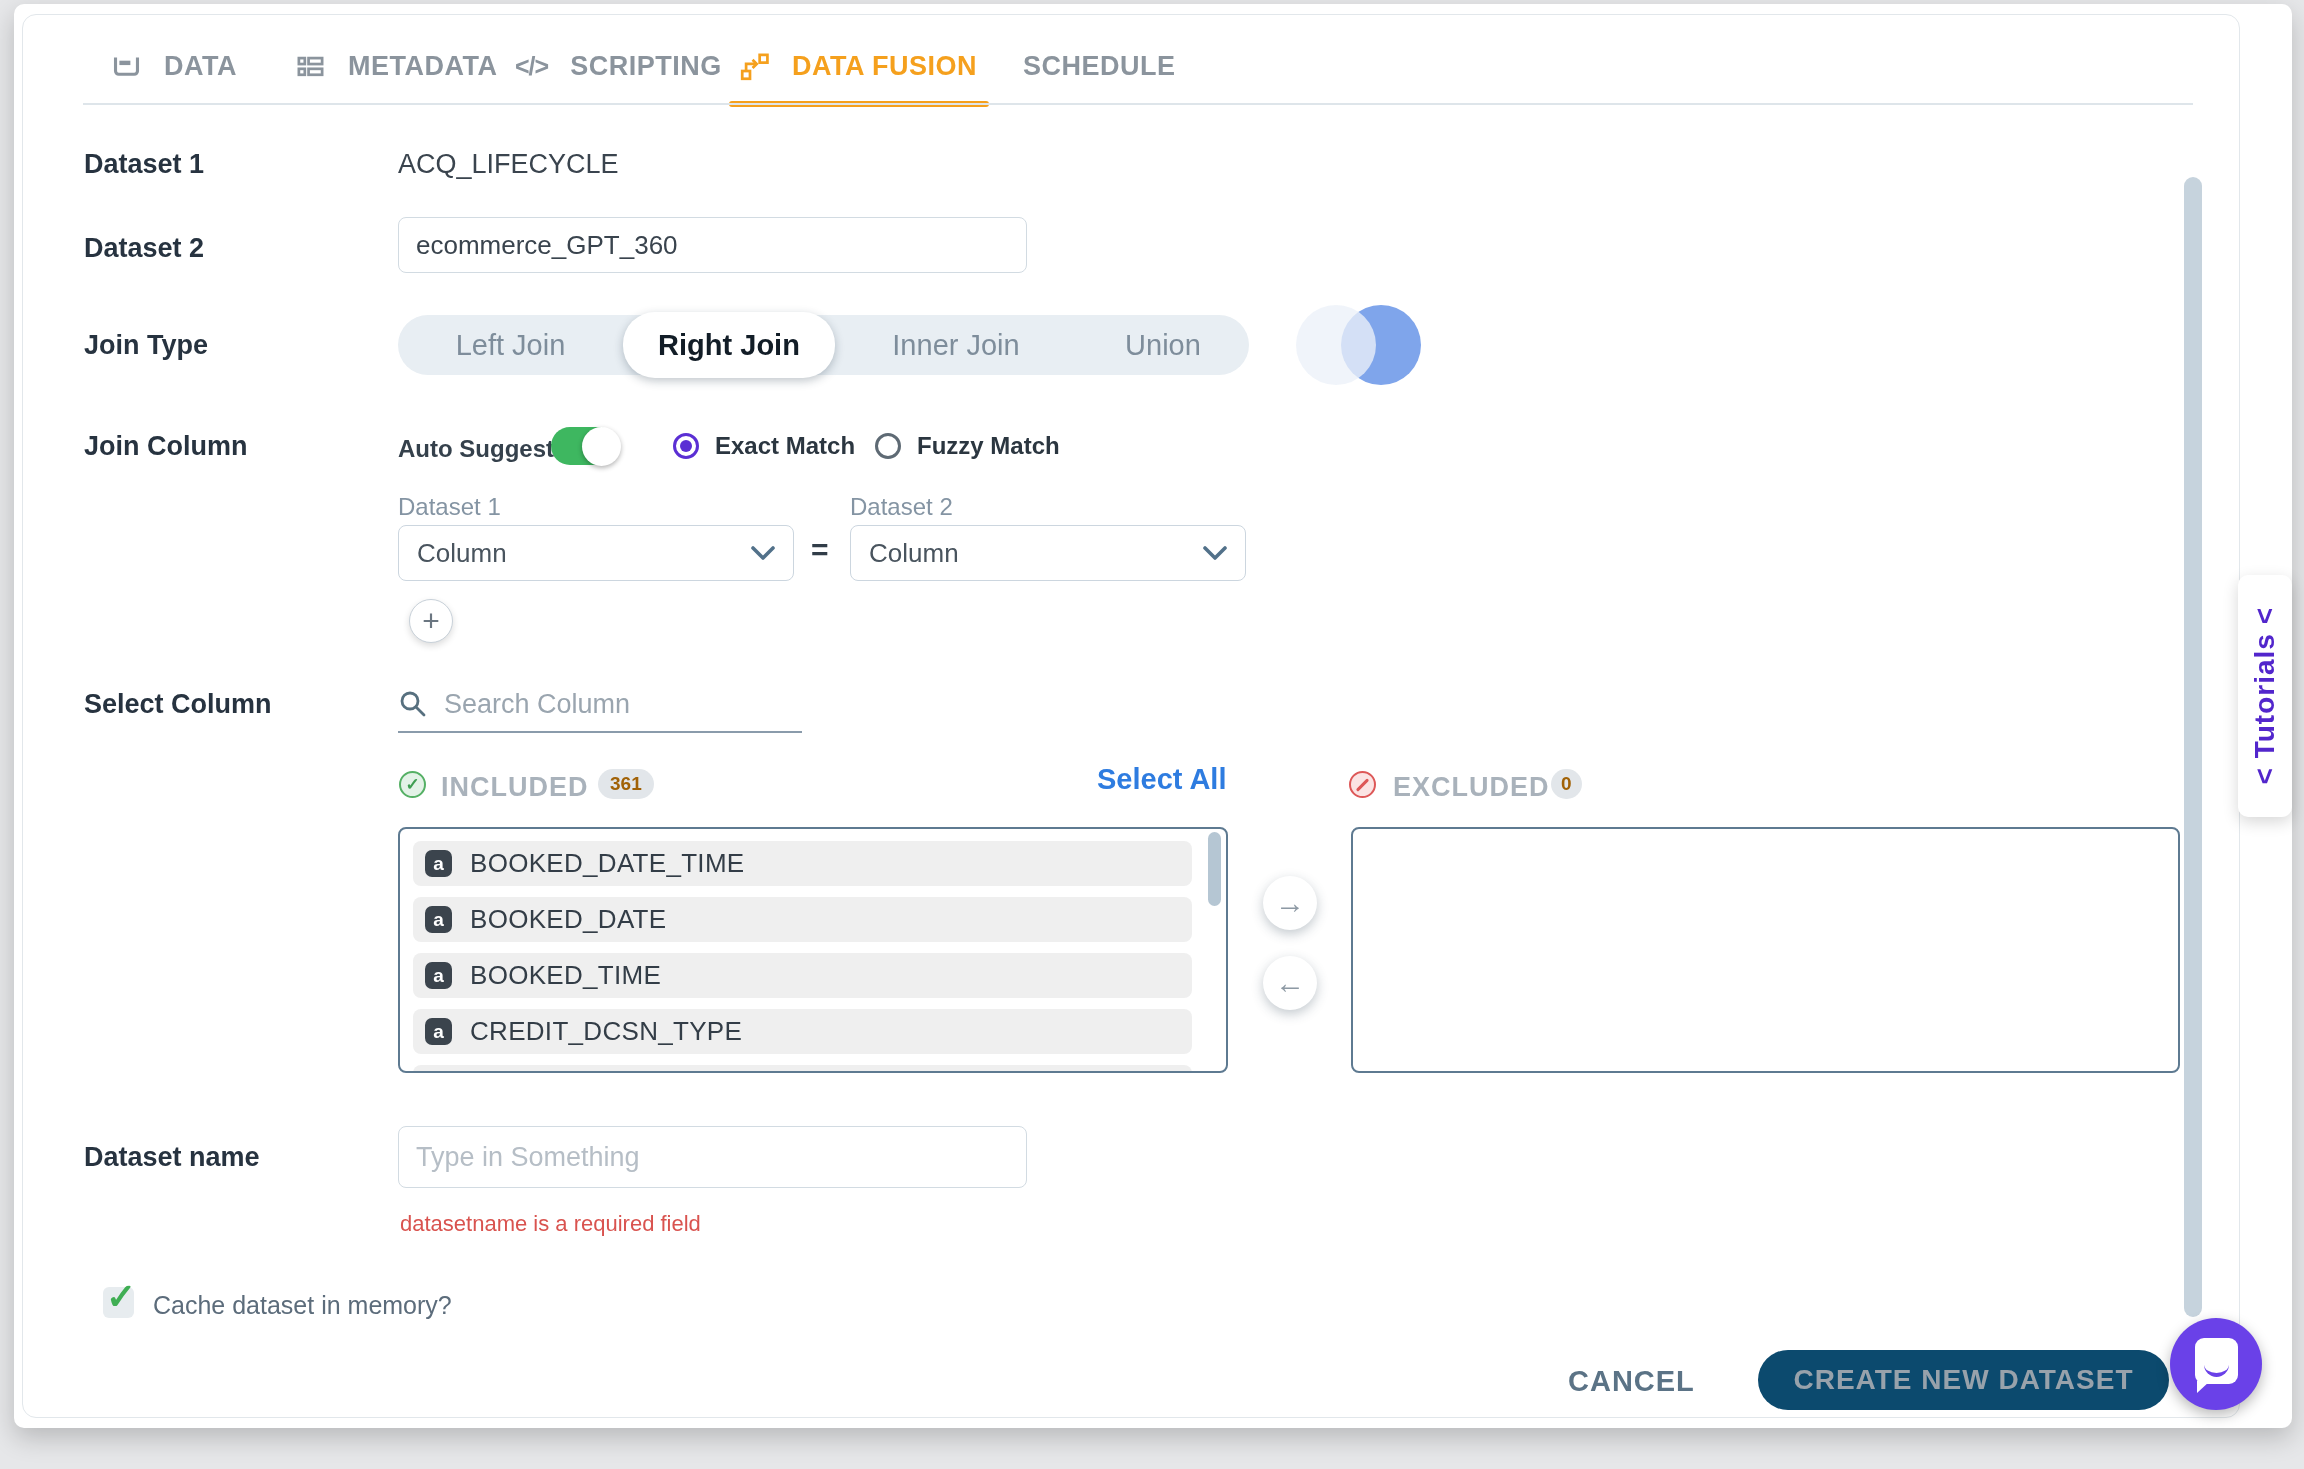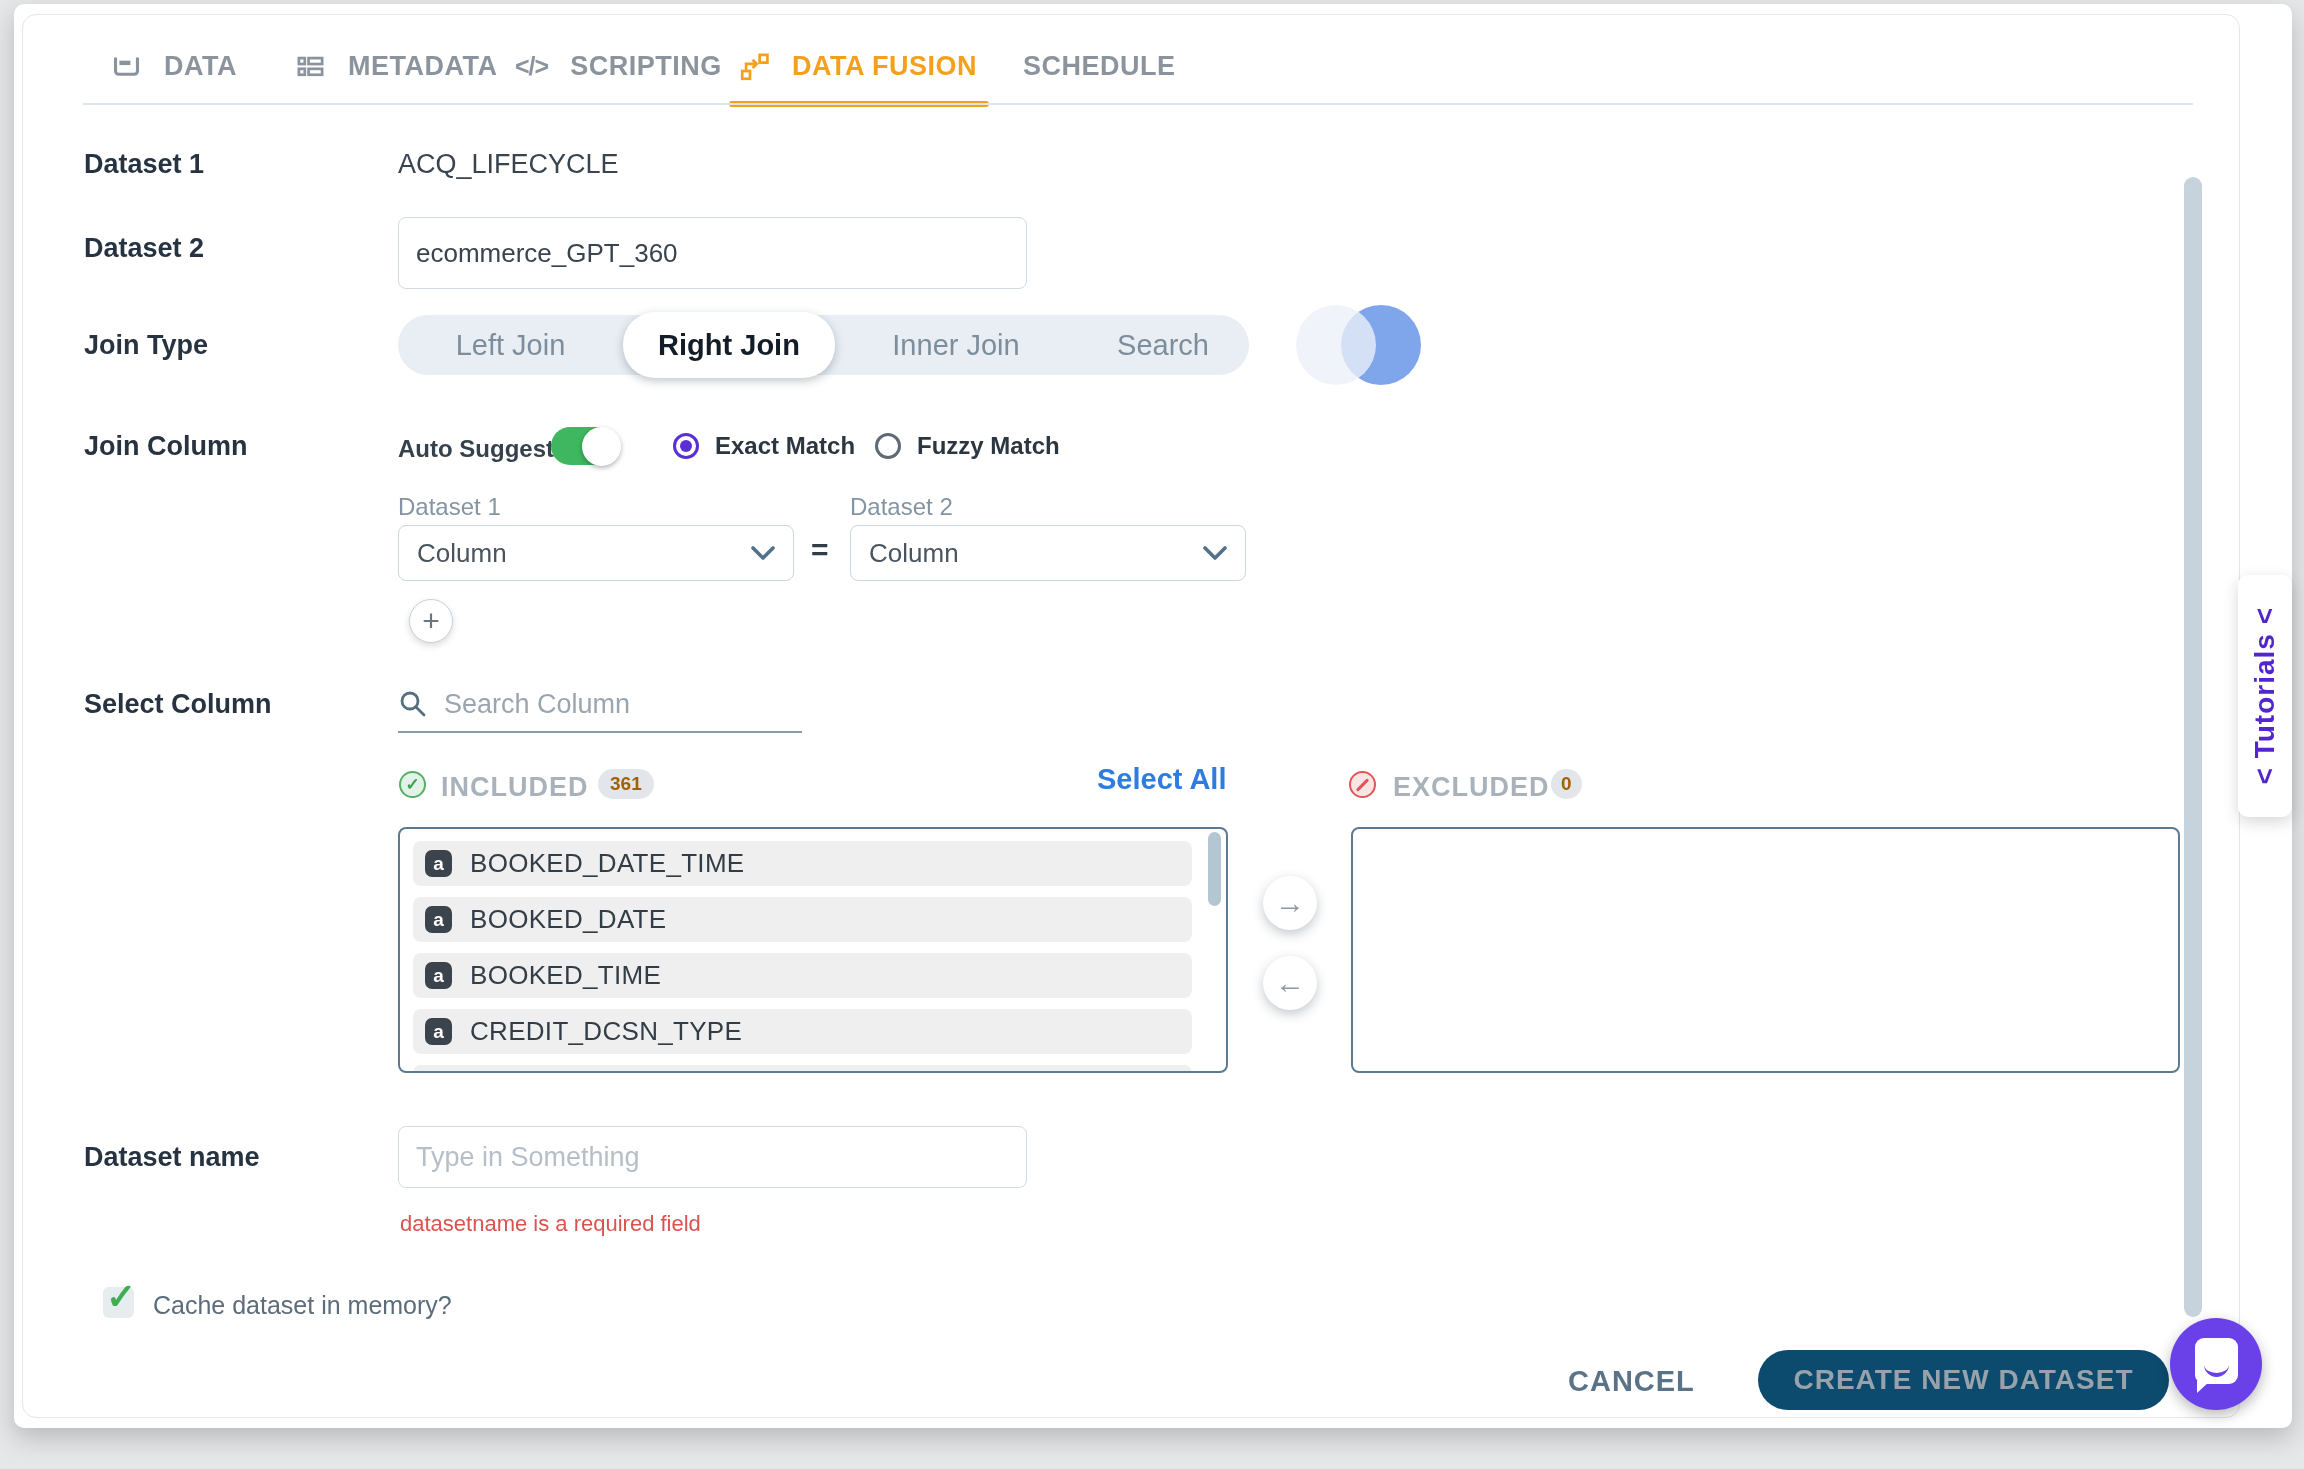--- a/index.html
+++ b/index.html
@@ -167,28 +167,28 @@
       <div class="tab" style="left: 1000px;">
         <span>SCHEDULE</span>
       </div>
     </div>
   <div class="tab-divider"></div>
 
   <div class="flabel" style="top:134px;">Dataset 1</div>
   <div class="fvalue" style="top:134px;">ACQ_LIFECYCLE</div>
 
   <div class="flabel" style="top:218px;">Dataset 2</div>
-  <input class="text-input" style="left: 375px; top: 202px; width: 629px; height: 72px; font-size: 26px;" value="ecommerce_GPT_360">
+  <input class="text-input" style="left: 375px; top: 202px; width: 629px; height: 56px; font-size: 26px;" value="ecommerce_GPT_360">
 
   <div class="flabel" style="top:315px;">Join Type</div>
   <div class="jt-track" id="jt-track">
       <div class="seg" style="width: 225px;">Left Join</div>
       <div class="seg sel" style="width: 212px;">Right Join</div>
       <div class="seg" style="width: 242px;">Inner Join</div>
-      <div class="seg" style="width: 172px;">Search</div>
+      <div class="seg" style="width: 172px;">Union</div>
     </div>
   <div class="venn">
     <div class="venn-c2"></div>
     <div class="venn-c1"></div>
   </div>
 
   <div class="flabel" style="top:416px;">Join Column</div>
   <div class="autosuggest-label">Auto Suggest?</div>
   <div class="tgl">
     <div class="tgl-knob"></div>

